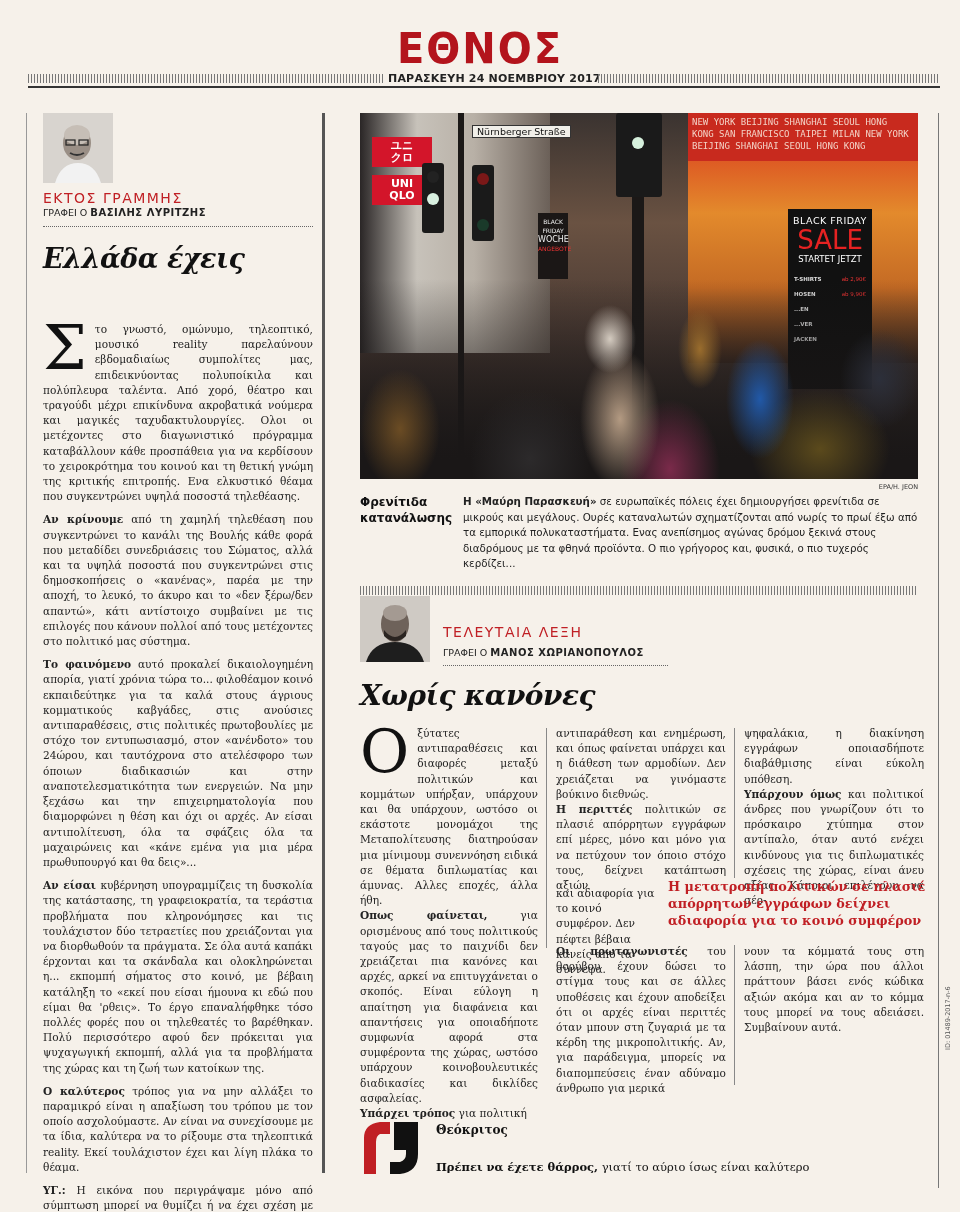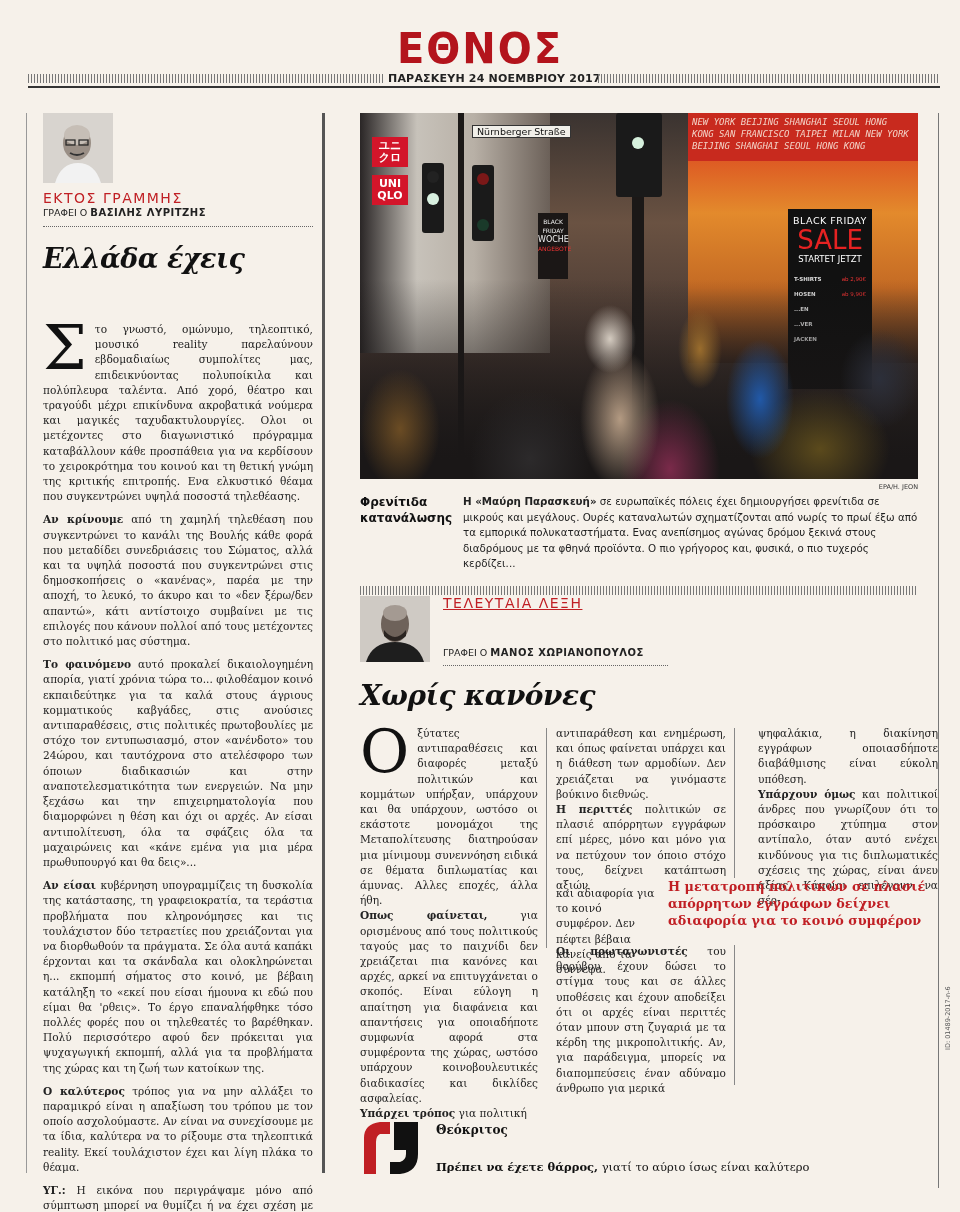--- a/index.html
+++ b/index.html
@@ -69,27 +69,27 @@
 
   
   #photo {
     left:360px; top:113px; width:558px; height:366px; overflow:hidden;
     background:linear-gradient(180deg,#3a3330 0%,#6a5242 30%,#4a3a33 60%,#1f1c1c 100%);
   }
   #photo .pstore { position:absolute; right:0; top:0; width:230px; height:250px;
     background:linear-gradient(180deg,#d8301c 0%,#e38a2c 40%,#c46a24 70%,#3b2a22 100%); }
   #photo .pstore-sign { position:absolute; right:0; top:0; width:230px; height:48px;
     background:#c82a1e; color:#f3d2c6; font-family:"DejaVu Sans Mono", monospace; font-size:9px;
-    line-height:12px; overflow:hidden; padding:3px 4px; box-sizing:border-box;font-style:italic;}
+    line-height:12px; overflow:hidden; padding:3px 4px; box-sizing:border-box;}
   #photo .pillar { position:absolute; top:0; bottom:0; background:#1b1817; }
   #photo .left-build { position:absolute; left:0; top:0; width:190px; height:240px;
     background:linear-gradient(90deg,#2a2626,#c7c2ba 30%,#b8b0a6 60%,#6b6058);}
   #photo .uniqlo { position:absolute; left:12px; background:#d3152a; color:#fff;
     font-family:"DejaVu Sans", sans-serif; font-weight:900; font-size:11px; line-height:12px;
-    text-align:center; width:28px; padding:3px 4px;}
+    text-align:center; width:28px; padding:3px 16px;}
   #photo .streetsign { position:absolute; left:112px; top:12px; background:#f1efe9; color:#111;
     font-family:"DejaVu Sans", sans-serif; font-size:9.5px; padding:0 4px; border:1px solid #333;}
   #photo .bf-sign { position:absolute; left:428px; top:96px; width:84px; height:180px; background:#111;
     color:#fff; font-family:"DejaVu Sans", sans-serif; text-align:center; padding-top:6px; box-sizing:border-box;}
   #photo .bf-sign .l1 { font-size:9.5px; letter-spacing:0.5px;}
   #photo .bf-sign .l2 { font-size:26px; color:#e52222; line-height:28px;}
   #photo .bf-sign .l3 { font-size:8.5px;}
   #photo .bf-sign .rows { font-size:5.5px; text-align:left; padding:8px 6px; line-height:15px; color:#ddd;}
   #photo .bf-sign .rows span { color:#e33; float:right;}
   #photo .woche { position:absolute; left:178px; top:100px; width:30px; height:66px; background:#1b1716;
@@ -229,21 +229,21 @@
 
 <div class="abs" id="photo-right">
   <svg width="70" height="66" viewBox="0 0 70 66">
     <rect width="70" height="66" fill="#cfcac4"></rect>
     <path d="M6 66 Q12 46 35 46 Q58 46 64 66 Z" fill="#1e1e1e"></path>
     <ellipse cx="35" cy="28" rx="14" ry="18" fill="#6e625a"></ellipse>
     <ellipse cx="35" cy="17" rx="12" ry="8" fill="#a49a92"></ellipse>
     <path d="M24 34 Q35 48 46 34 L46 40 Q35 50 24 40 Z" fill="#2a2421"></path>
   </svg>
 </div>
-<div class="abs section-label" style="left:443px; top:595px;text-decoration:underline;">ΤΕΛΕΥΤΑΙΑ ΛΕΞΗ</div>
+<div class="abs section-label" style="left:443px; top:624px;">ΤΕΛΕΥΤΑΙΑ ΛΕΞΗ</div>
 <div class="abs byline" style="left:443px; top:647px;">
   <span>ΓΡΑΦΕΙ Ο</span>
   <b>ΜΑΝΟΣ ΧΩΡΙΑΝΟΠΟΥΛΟΣ</b>
 </div>
 <div class="abs dotted" style="left:443px; top:665px; width:225px;"></div>
 <div class="abs headline" style="left:360px; top:676px; font-size:28px; line-height:40px;">Χωρίς κανόνες</div>
 
 <div class="colrule" style="left:546px; top:728px; height:220px;"></div>
 <div class="colrule" style="left:734px; top:728px; height:150px;"></div>
 <div class="colrule" style="left:734px; top:945px; height:140px;"></div>
@@ -258,28 +258,29 @@
   <div><span>αντιπαράθεση και ενημέρωση, και όπως φαίνεται υπάρχει και η διάθεση των αρμοδίων. Δεν χρειάζεται να γινόμαστε βούκινο διεθνώς.</span></div>
   <div><b>Η περιττές</b><span> πολιτικών σε πλασιέ απόρρητων εγγράφων επί μέρες, μόνο και μόνο για να πετύχουν τον όποιο στόχο τους, δείχνει κατάπτωση αξιών</span></div>
 </div>
 <div class="abs body-text" style="left:556px; top:886px; width:100px; text-align:left;">
   <div><span>και αδιαφορία για το κοινό συμφέρον. Δεν πέφτει βέβαια κανείς από τα σύννεφα.</span></div>
 </div>
 <div class="abs body-text" style="left:556px; top:944px; width:170px;">
   <div><b>Οι πρωταγωνιστές</b><span> του θορύβου έχουν δώσει το στίγμα τους και σε άλλες υποθέσεις και έχουν αποδείξει ότι οι αρχές είναι περιττές όταν μπουν στη ζυγαριά με τα κέρδη της μικροπολιτικής. Αν, για παράδειγμα, μπορείς να διαπομπεύσεις έναν αδύναμο άνθρωπο για μερικά</span></div>
 </div>
 
-<div class="abs body-text" style="left:744px; top:726px; width:180px;margin-left:14px;">
+<div class="abs body-text" style="left:744px; top:726px; width:180px;">
   <div><span>ψηφαλάκια, η διακίνηση εγγράφων οποιασδήποτε διαβάθμισης είναι εύκολη υπόθεση.</span></div>
   <div><b>Υπάρχουν όμως</b><span> και πολιτικοί άνδρες που γνωρίζουν ότι το πρόσκαιρο χτύπημα στον αντίπαλο, όταν αυτό ενέχει κινδύνους για τις διπλωματικές σχέσεις της χώρας, είναι άνευ αξίας. Κάποιοι επιλέγουν να σέρ-</span></div>
 </div>
 
 <div class="abs" id="pull-quote">Η μετατροπή πολιτικών σε πλασιέ απόρρητων εγγράφων δείχνει αδιαφορία για το κοινό συμφέρον</div>
 
 <div class="abs body-text" style="left:744px; top:944px; width:180px;">
+  <div><span>νουν τα κόμματά τους στη λάσπη, την ώρα που άλλοι πράττουν βάσει ενός κώδικα αξιών ακόμα και αν το κόμμα τους μπορεί να τους αδειάσει. Συμβαίνουν αυτά.</span></div>
 </div>
 
 <div class="abs" id="quote-logo">
   <svg width="62" height="56" viewBox="0 0 62 56">
     <path d="M4 18 Q4 4 20 2 L30 2 L30 14 L20 14 Q16 16 16 22 L16 54 L4 54 Z" fill="#c01f24"></path>
     <path d="M34 2 L58 2 L58 34 Q58 52 40 54 L30 54 L30 42 L40 42 Q46 40 46 34 L46 30 L34 30 Z" fill="#111"></path>
   </svg>
 </div>
 <div class="abs" id="quote-author">Θεόκριτος</div>
 <div class="abs" id="quote-text"><b>Πρέπει να έχετε θάρρος,</b><span> γιατί το αύριο ίσως είναι καλύτερο</span></div>

